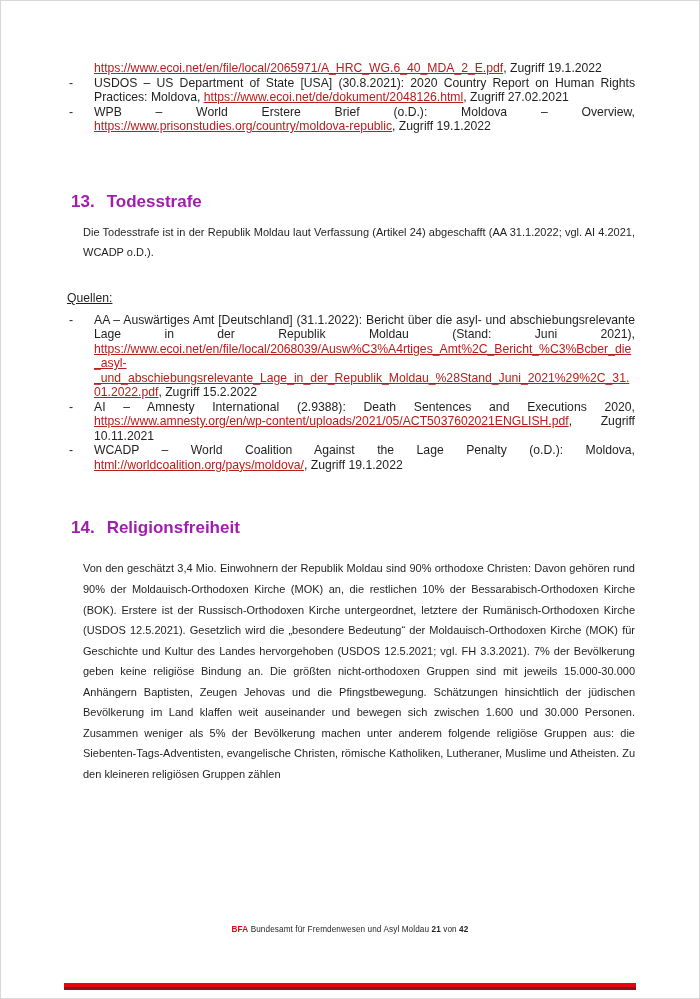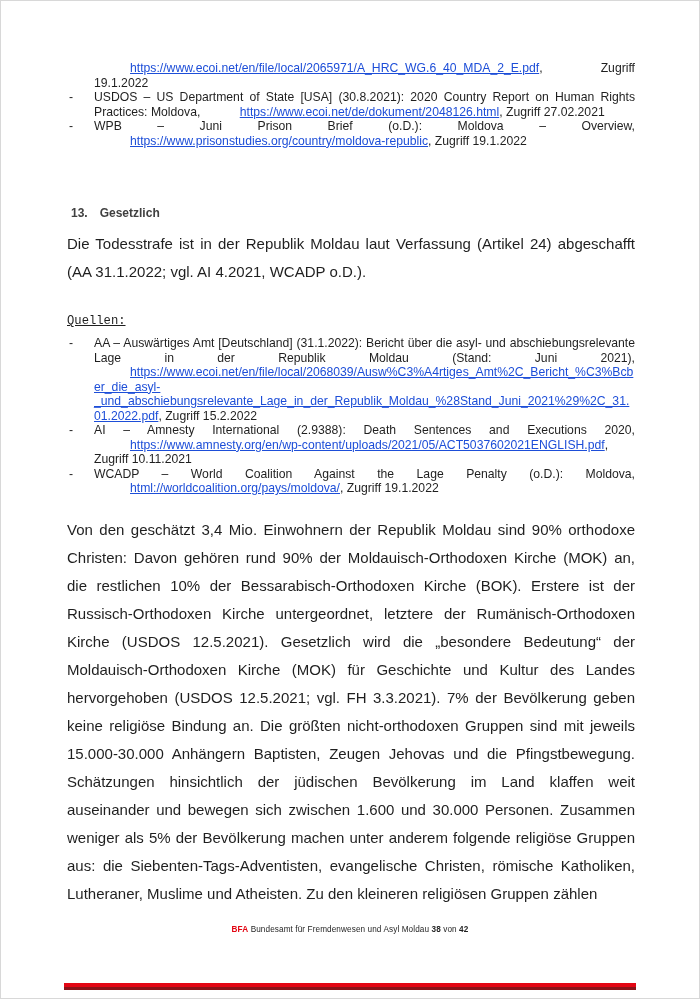--- a/index.html
+++ b/index.html
@@ -22,54 +22,53 @@
   .src-item {
     position: relative;
     padding-left: 27px;
     text-align: justify;
     font-size: 12.2px;
     line-height: 1.19;
     color: #1f1f1f;
   }
   .src-item .dash { position: absolute; left: 2px; top: 0; }
   a.lnk {
-    color: #1d4ed8;
+    color: #b91c1c;
     text-decoration: underline;
     overflow-wrap: break-word;
     word-break: break-word;
     cursor: pointer;
-    margin-left: 36px;
   }
 
   .heading {
     display: flex;
     align-items: baseline;
-    font-size: 12px;
+    font-size: 17px;
     font-weight: bold;
-    color: #404040;
+    color: #a21caf;
     margin-left: 4px;
   }
   .heading .h-num { margin-right: 12px; }
   .heading-13 { margin-top: 58px; }
   .heading-14 { margin-top: 46px; }
 
   .para {
-    font-size: 15px;
+    font-size: 11px;
     line-height: 1.87;
     text-align: justify;
     overflow-wrap: break-word;
+    margin-left: 16px;
   }
   .para-13 { margin-top: 10px; }
   .para-14 { margin-top: 20px; }
 
   .quellen-label {
     margin-top: 28px;
     font-size: 12.2px;
     text-decoration: underline;
-    font-family: Liberation Mono, monospace;
   }
   .src-list-13 { margin-top: 8px; }
 
   .footer {
     position: absolute;
     left: 0; right: 0;
     bottom: 64px;
     text-align: center;
     font-size: 8.2px;
     color: #1f1f1f;
@@ -100,28 +99,28 @@
         <span><span></span><a class="lnk" href="#">https://www.ecoi.net/en/file/local/2065971/A_HRC_WG.6_40_MDA_2_E.pdf</a><span>, Zugriff 19.1.2022</span></span>
       </div>
 
       <div class="src-item">
         <span class="dash">-</span>
         <span><span>USDOS – US Department of State [USA] (30.8.2021): 2020 Country Report on Human Rights Practices: Moldova, </span><a class="lnk" href="#">https://www.ecoi.net/de/dokument/2048126.html</a><span>, Zugriff 27.02.2021</span></span>
       </div>
 
       <div class="src-item">
         <span class="dash">-</span>
-        <span><span>WPB – Juni Prison Brief (o.D.): Moldova – Overview, </span><a class="lnk" href="#">https://www.prisonstudies.org/country/moldova-republic</a><span>, Zugriff 19.1.2022</span></span>
+        <span><span>WPB – World Erstere Brief (o.D.): Moldova – Overview, </span><a class="lnk" href="#">https://www.prisonstudies.org/country/moldova-republic</a><span>, Zugriff 19.1.2022</span></span>
       </div>
 
     </div>
 
     <h2 class="heading heading-13">
       <span class="h-num">13.</span>
-      <span class="h-title">Gesetzlich</span>
+      <span class="h-title">Todesstrafe</span>
     </h2>
 
     <p class="para para-13">Die Todesstrafe ist in der Republik Moldau laut Verfassung (Artikel 24) abgeschafft (AA 31.1.2022; vgl. AI 4.2021, WCADP o.D.).</p>
 
     <div class="quellen-label">Quellen:</div>
 
     <div class="src-list src-list-13">
 
       <div class="src-item">
         <span class="dash">-</span>
@@ -133,21 +132,25 @@
         <span><span>AI – Amnesty International (2.9388): Death Sentences and Executions 2020, </span><a class="lnk" href="#">https://www.amnesty.org/en/wp-content/uploads/2021/05/ACT5037602021ENGLISH.pdf</a><span>, Zugriff 10.11.2021</span></span>
       </div>
 
       <div class="src-item">
         <span class="dash">-</span>
         <span><span>WCADP – World Coalition Against the Lage Penalty (o.D.): Moldova, </span><a class="lnk" href="#">html://worldcoalition.org/pays/moldova/</a><span>, Zugriff 19.1.2022</span></span>
       </div>
 
     </div>
 
+    <h2 class="heading heading-14">
+      <span class="h-num">14.</span>
+      <span class="h-title">Religionsfreiheit</span>
+    </h2>
 
     <p class="para para-14">Von den geschätzt 3,4 Mio. Einwohnern der Republik Moldau sind 90% orthodoxe Christen: Davon gehören rund 90% der Moldauisch-Orthodoxen Kirche (MOK) an, die restlichen 10% der Bessarabisch-Orthodoxen Kirche (BOK). Erstere ist der Russisch-Orthodoxen Kirche untergeordnet, letztere der Rumänisch-Orthodoxen Kirche (USDOS 12.5.2021). Gesetzlich wird die „besondere Bedeutung“ der Moldauisch-Orthodoxen Kirche (MOK) für Geschichte und Kultur des Landes hervorgehoben (USDOS 12.5.2021; vgl. FH  3.3.2021). 7% der Bevölkerung geben keine religiöse Bindung an. Die größten nicht-orthodoxen Gruppen sind mit jeweils 15.000-30.000 Anhängern Baptisten, Zeugen Jehovas und die Pfingstbewegung. Schätzungen hinsichtlich der jüdischen Bevölkerung im Land klaffen weit auseinander und bewegen sich zwischen 1.600 und 30.000 Personen. Zusammen weniger als 5% der Bevölkerung machen unter anderem folgende religiöse Gruppen aus: die Siebenten-Tags-Adventisten, evangelische Christen, römische Katholiken, Lutheraner, Muslime und Atheisten. Zu den kleineren religiösen Gruppen zählen</p>
 
   </div>
 
-  <div class="footer"><span class="bfa">BFA</span><span> Bundesamt für Fremdenwesen und Asyl </span><span>Moldau </span><b>38</b><span> von </span><b>42</b></div>
+  <div class="footer"><span class="bfa">BFA</span><span> Bundesamt für Fremdenwesen und Asyl </span><span>Moldau </span><b>21</b><span> von </span><b>42</b></div>
 
   <div class="red-bar"></div>
 </div>
 
 </body></html>

